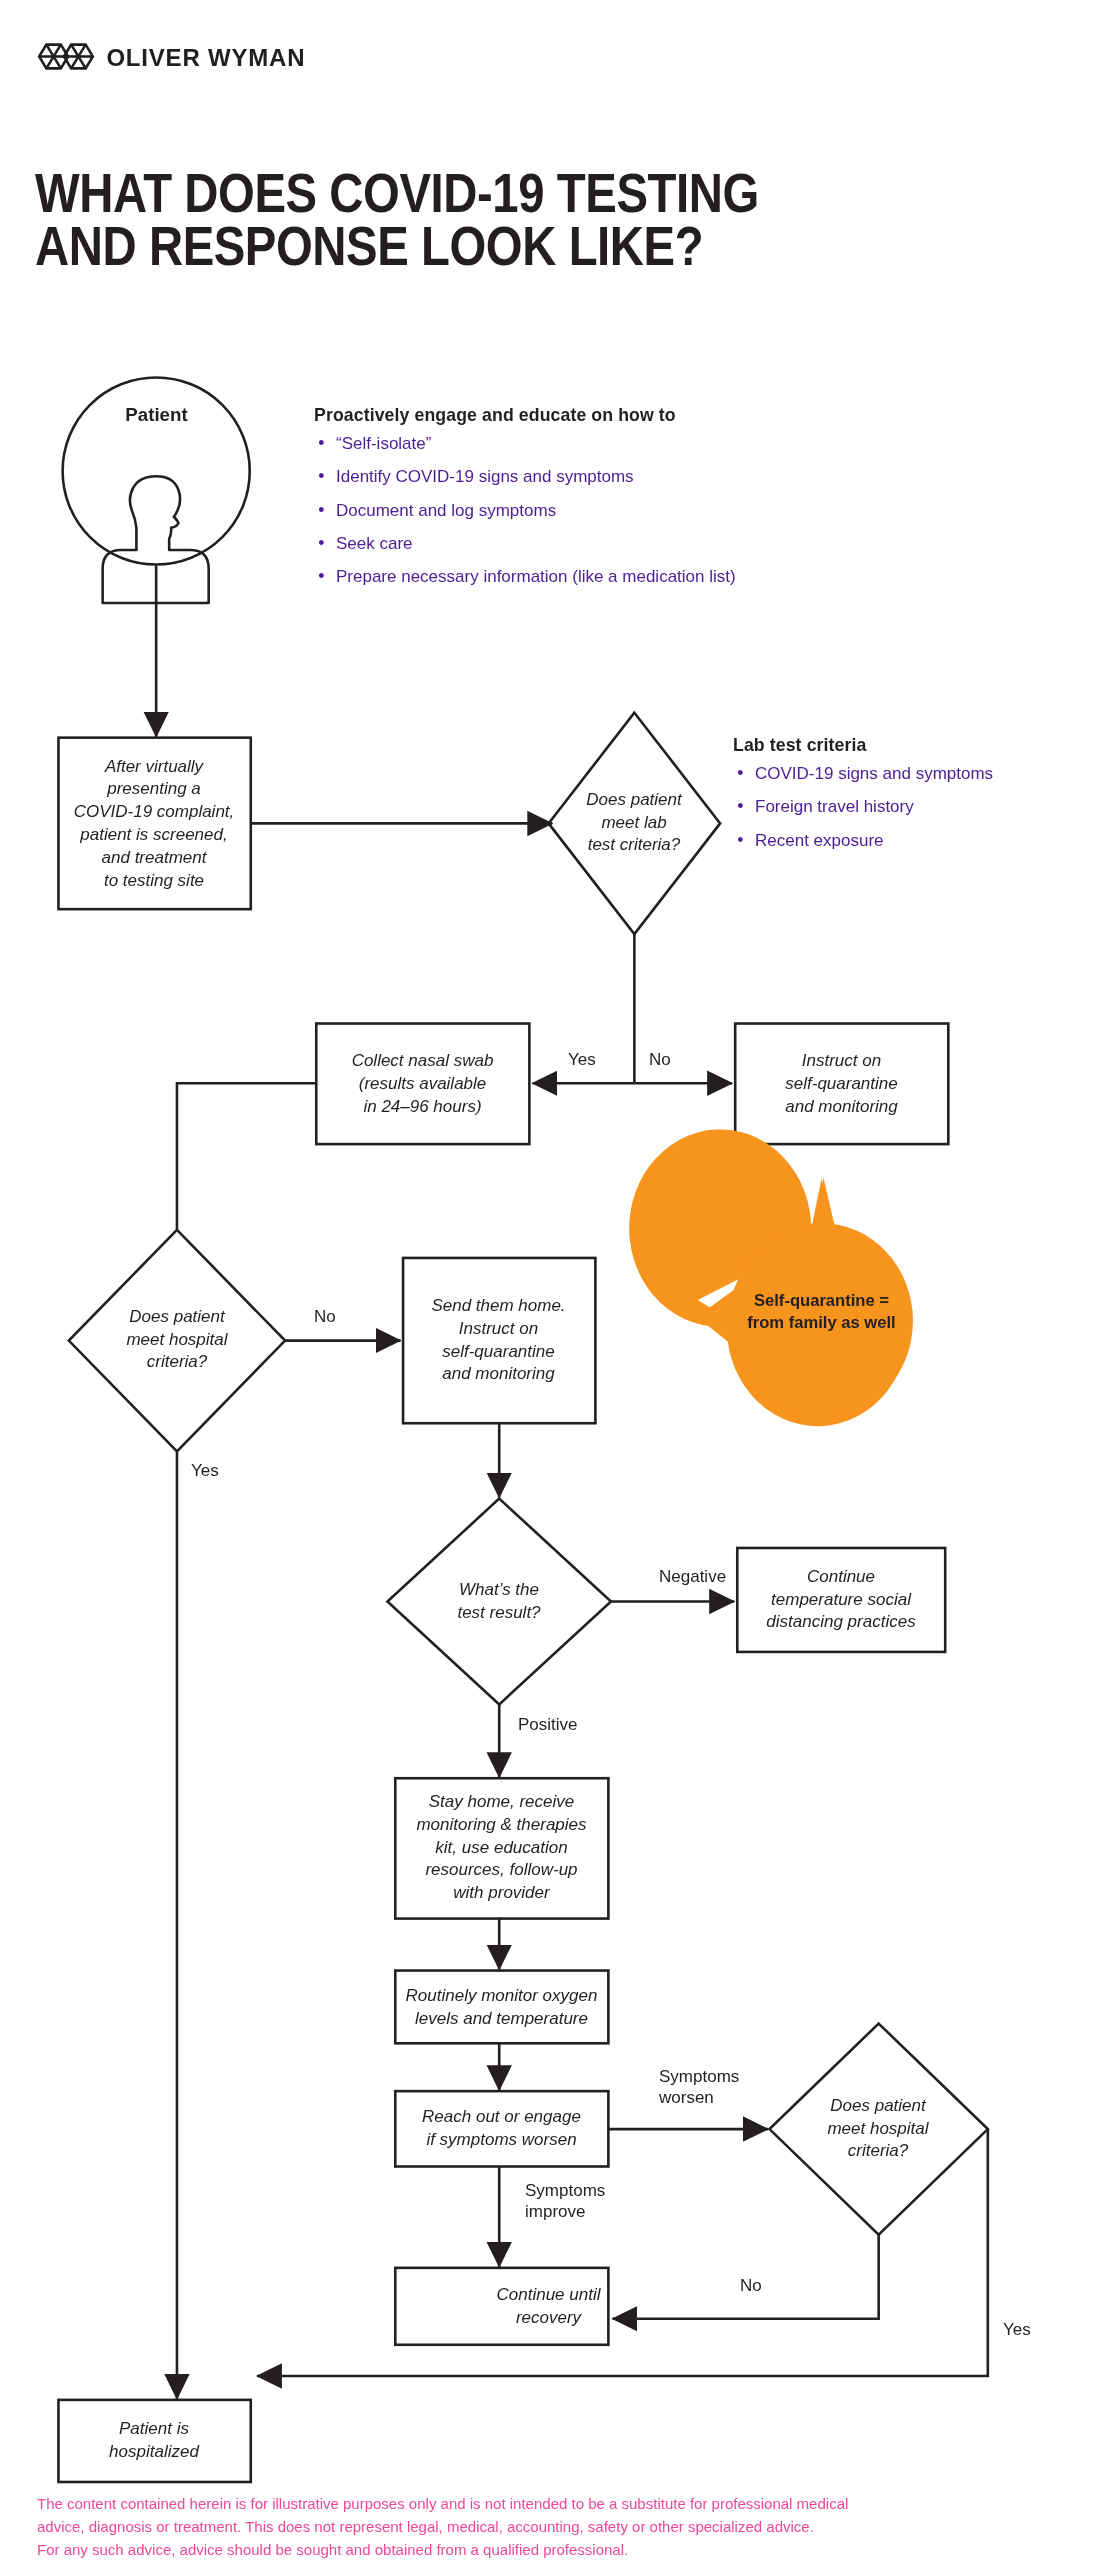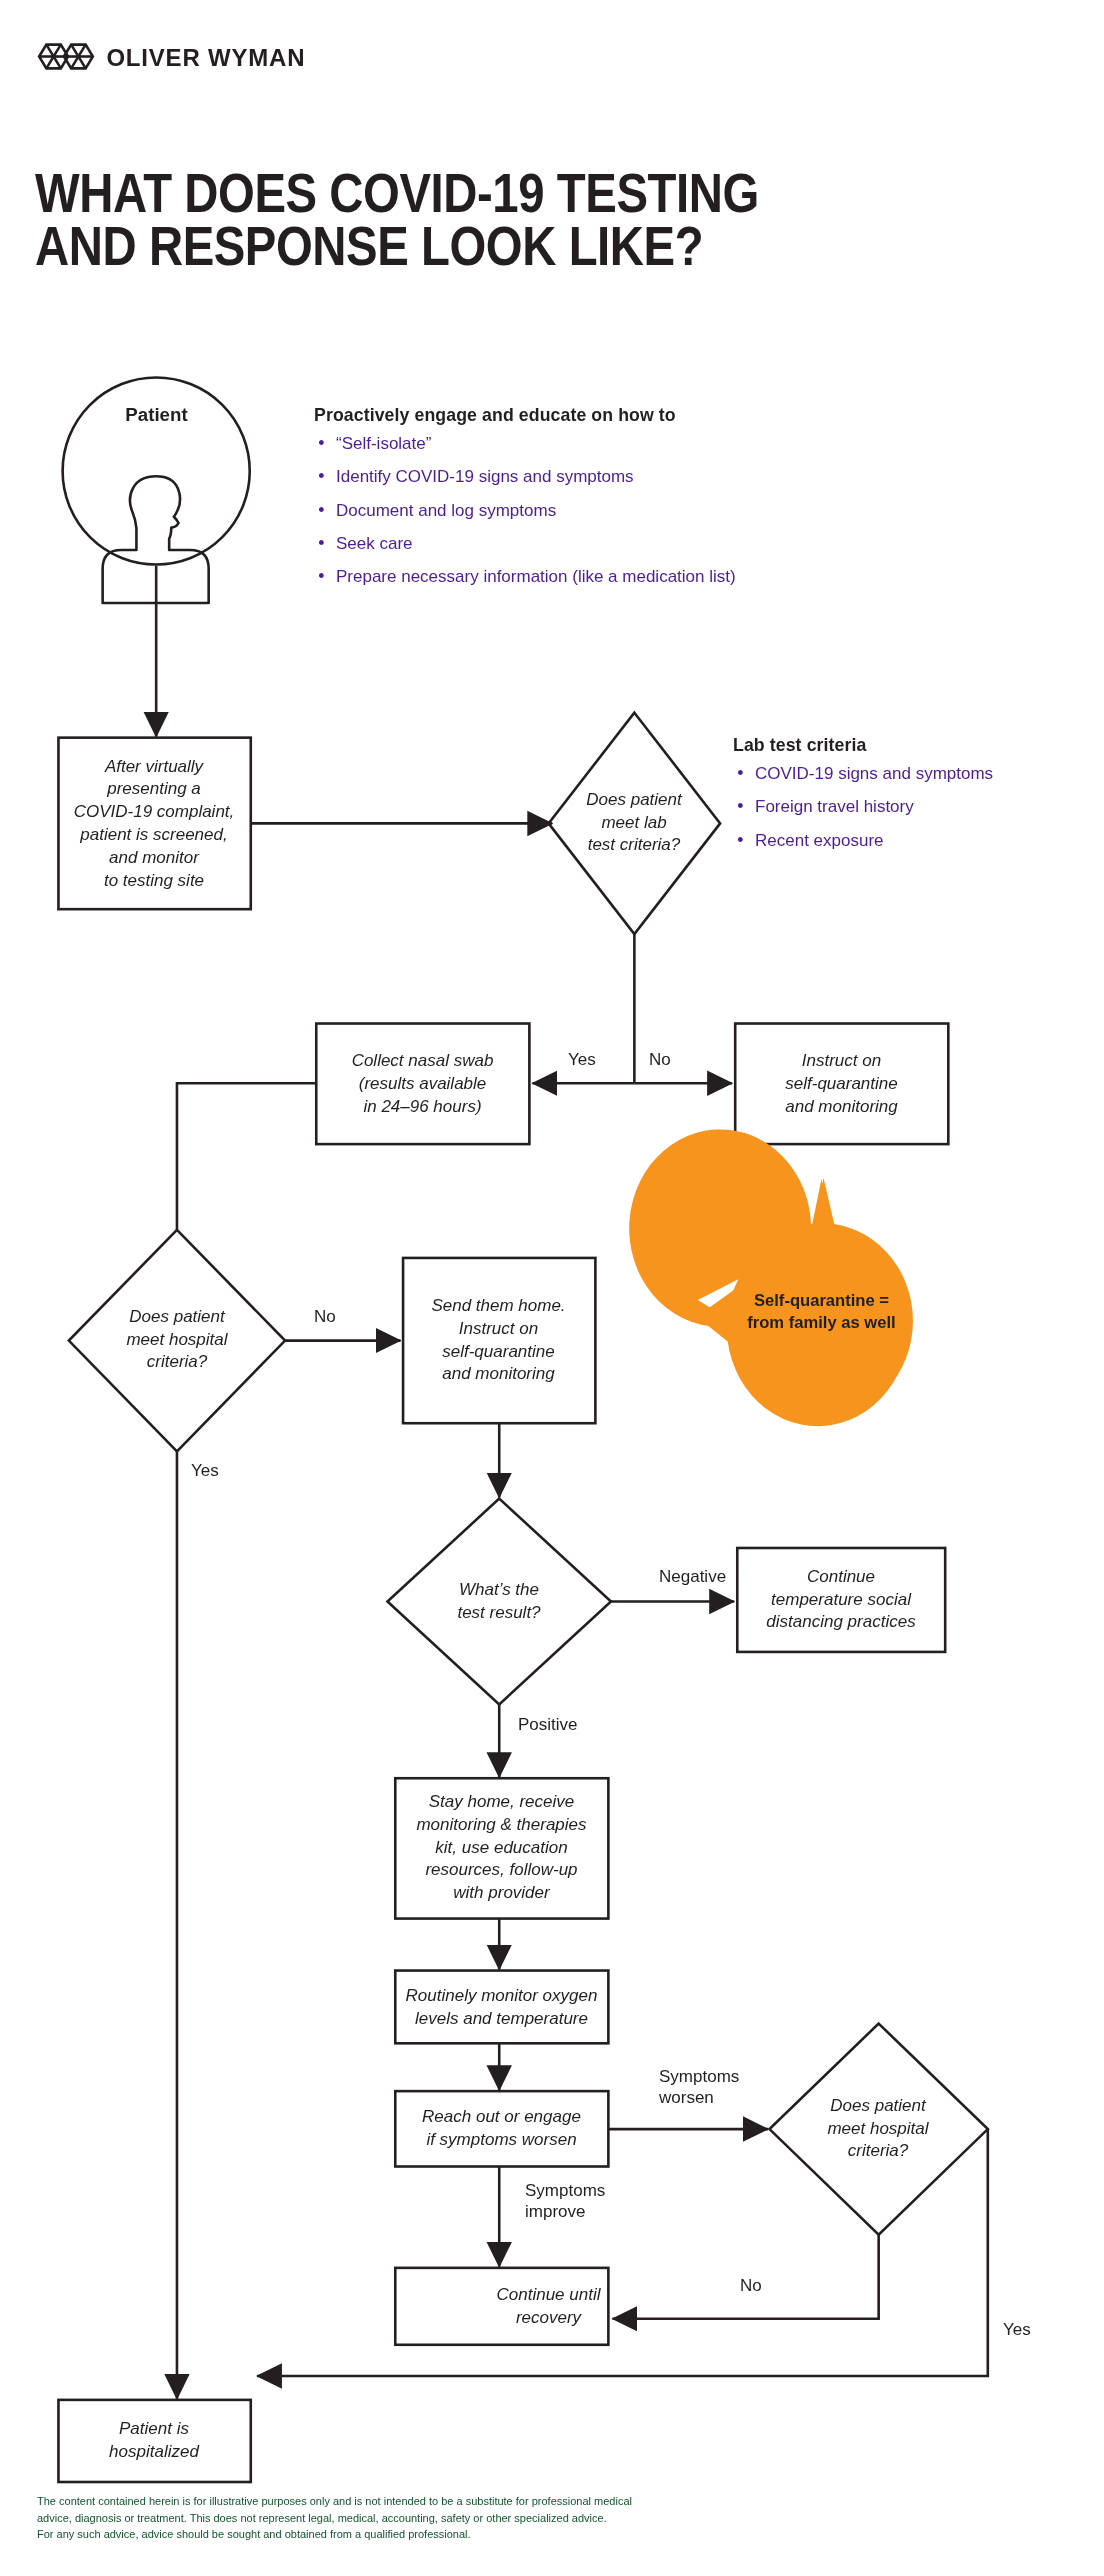--- a/index.html
+++ b/index.html
@@ -119,23 +119,23 @@
     font-weight:600;
     line-height:1.3;
     color:#231f20;
   }
   #burst-text span{display:block;}
 
   #footer{
     position:absolute;
     left:37px; top:2482px;
     width:1019px;
-    font-size:11px;
+    font-size:15px;
     line-height:1.52;
-    color:#14532d;
+    color:#ec4899;
   }
   #footer span{display:block;}
 </style>
 </head>
 <body>
 
 <div id="page">
 
   <div id="brand">
     <span class="logo-mark">
@@ -271,21 +271,21 @@
       <li>Recent exposure</li>
     </ul>
   </div>
 
   <div class="node-text" style="left:63px; top:727px; width:182px; height:172px;">
     <div>
       <span>After virtually</span>
       <span>presenting a</span>
       <span>COVID-19 complaint,</span>
       <span>patient is screened,</span>
-      <span>and monitor</span>
+      <span>and treatment</span>
       <span>to testing site</span>
     </div>
   </div>
 
   <div class="node-text" style="left:556px; top:755px; width:156px; height:114px;">
     <div>
       <span>Does patient</span>
       <span>meet lab</span>
       <span>test criteria?</span>
     </div>

